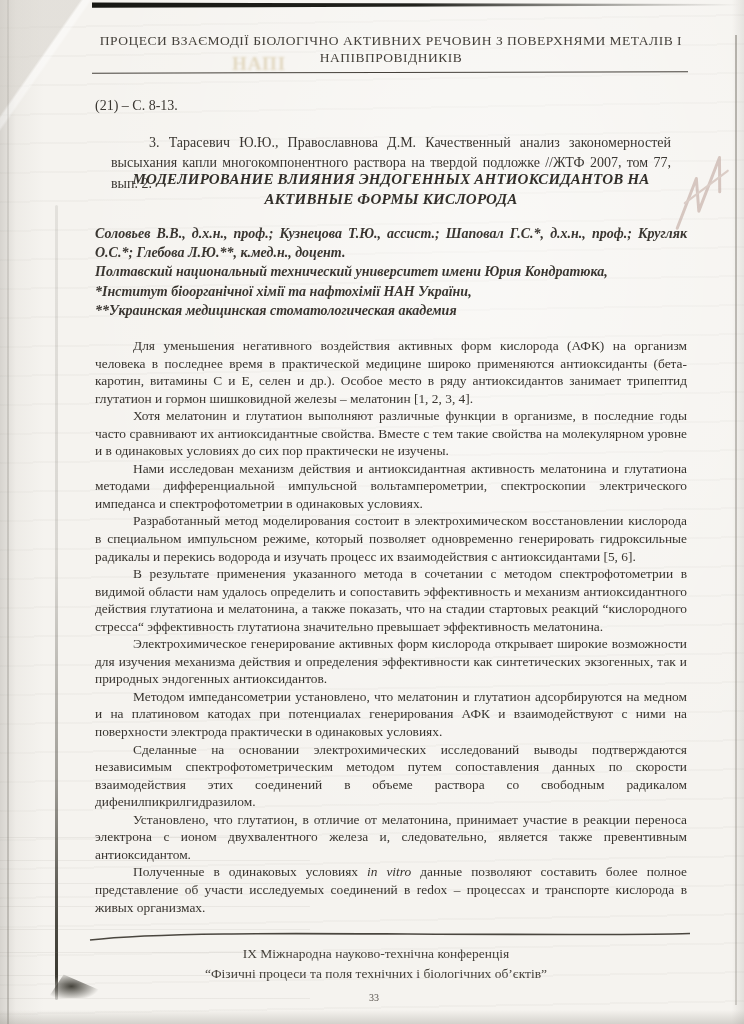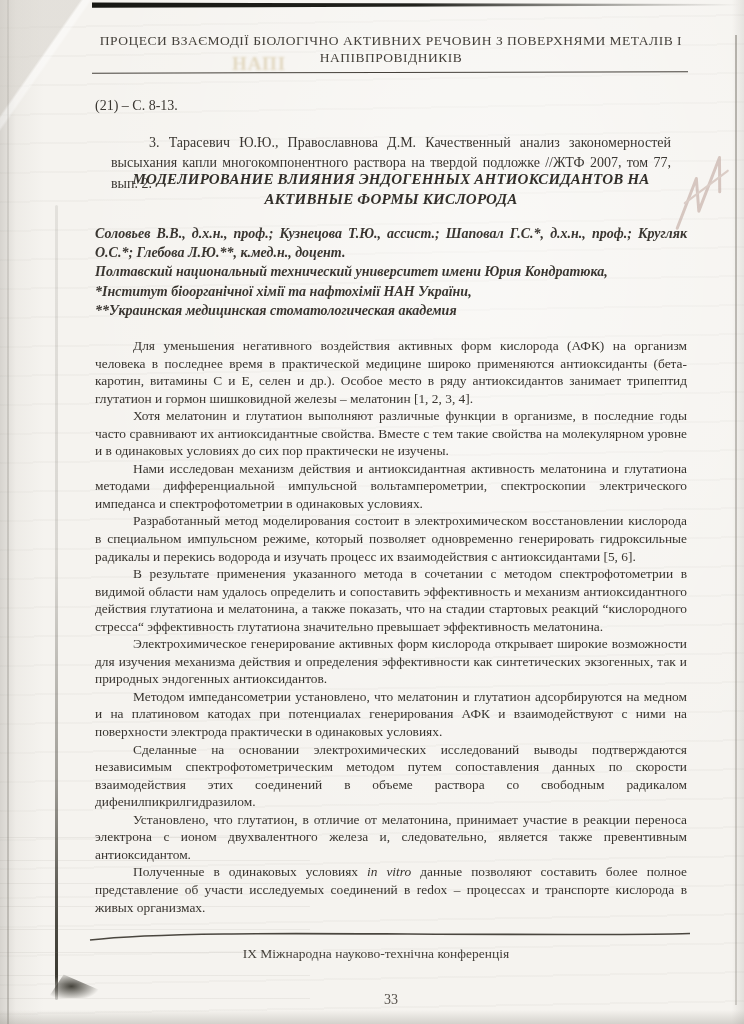--- a/index.html
+++ b/index.html
@@ -103,22 +103,22 @@
     font-size:13.4px;line-height:17.55px;text-align:justify;
     color:#38342f;
   }
   .body-text p{margin:0;text-indent:38px;}
   .foot-rule{position:absolute;left:88px;top:930px;width:604px;height:12px;}
   .footer-text{
     position:absolute;left:80px;top:944px;width:592px;
     text-align:center;font-size:13.5px;line-height:19.5px;color:#45413b;
   }
   .page-number{
-    position:absolute;left:95px;top:992px;width:592px;
-    text-align:center;font-size:14px;color:#55504a;
+    position:absolute;left:78px;top:992px;width:592px;
+    text-align:center;font-size:10px;color:#55504a;
   }
 </style>
 </head>
 <body>
 
 <div class="paper">
 
   <div class="corner-crease"></div>
   <div class="top-edge"></div>
   <div class="left-scan-line"></div>
@@ -166,16 +166,17 @@
     <p>Сделанные на основании электрохимических исследований выводы подтверждаются независимым спектрофотометрическим методом путем  сопоставления  данных по скорости взаимодействия этих соединений в объеме раствора со свободным радикалом дифенилпикрилгидразилом.</p>
     <p>Установлено, что глутатион, в отличие от мелатонина, принимает участие в реакции переноса электрона с ионом двухвалентного железа и, следовательно, является  также превентивным антиоксидантом.</p>
     <p><span>Полученные в одинаковых условиях  </span><i>in vitro</i><span> данные позволяют составить более полное представление об участи исследуемых соединений в redox – процессах и транспорте кислорода в живых организмах.</span></p>
   </div>
 
   <svg class="foot-rule" viewBox="0 0 604 12" preserveAspectRatio="none">
     <path d="M2 10 C 70 2, 220 3.5, 320 4 S 560 5, 602 3.5" fill="none" stroke="#4a463f" stroke-width="1.6"></path>
   </svg>
   <div class="footer-text">
     <div>IX Міжнародна науково-технічна конференція</div>
+    <div>“Фізичні процеси та поля технічних і біологічних об’єктів”</div>
   </div>
   <div class="page-number">33</div>
 
 </div>
 
 </body></html>

